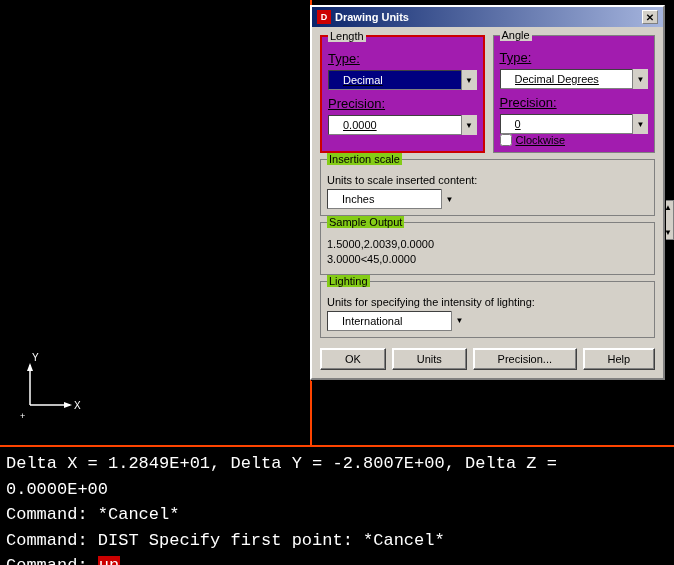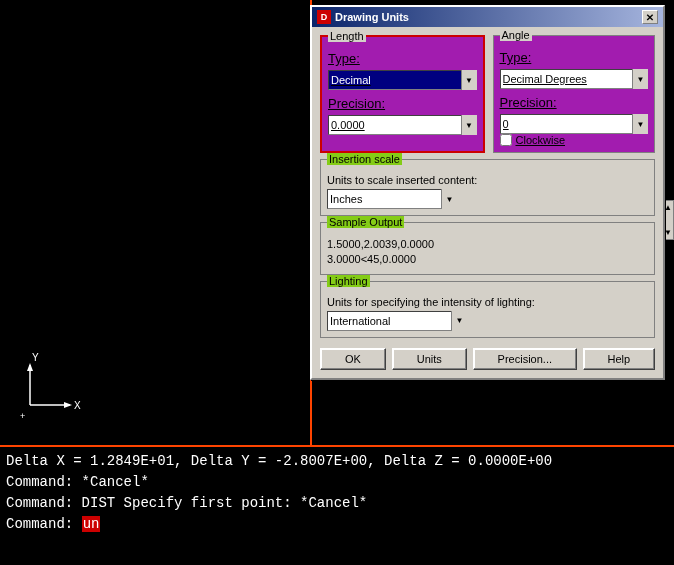--- a/index.html
+++ b/index.html
@@ -125,21 +125,21 @@
     }
 
     select {
       width: 100%;
       height: 20px;
       background: #fff;
       border: 1px solid #808080;
       border-top-color: #404040;
       border-left-color: #404040;
       font-size: 11px;
-      padding: 1px 2px;
+      padding: 1px 14px;
       appearance: none;
       -webkit-appearance: none;
       padding-right: 16px;
       cursor: pointer;
     }
 
     .select-arrow {
       position: absolute;
       right: 0;
       top: 0;
@@ -246,21 +246,21 @@
       width: 674px;
       height: 60px;
       background: #000;
       border-top: 2px solid #ff4400;
       padding: 4px 6px;
     }
 
     .console-line {
       color: #fff;
       font-family: 'Courier New', monospace;
-      font-size: 14px;
+      font-size: 17px;
       line-height: 1.5;
     }
 
     .console-highlight {
       background: #c00;
       color: #fff;
       padding: 0 1px;
     }
 
     

